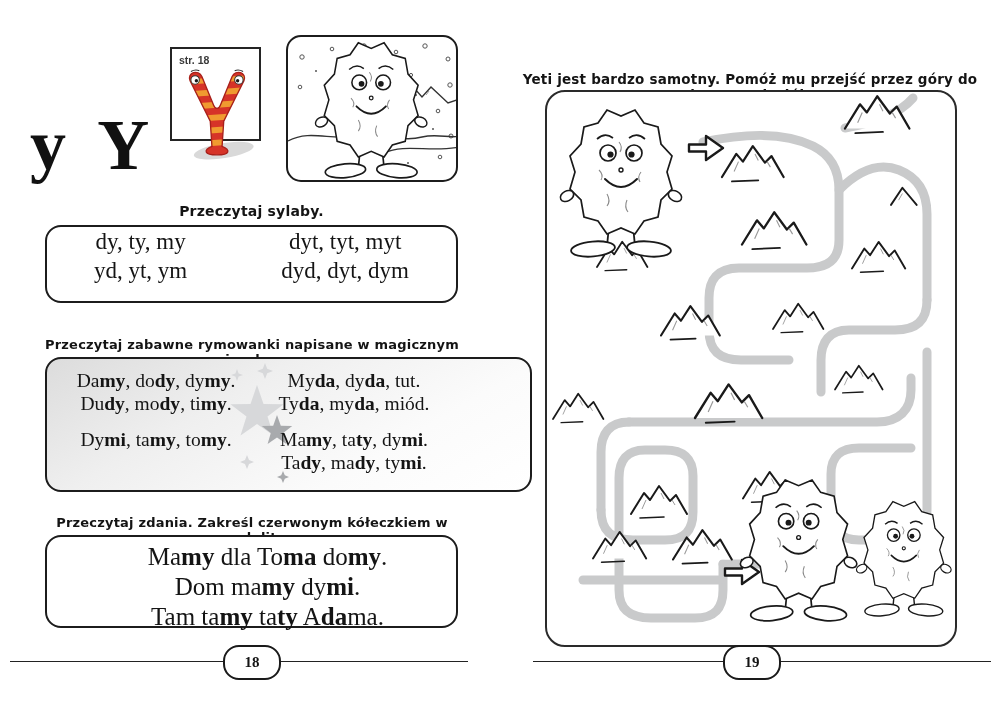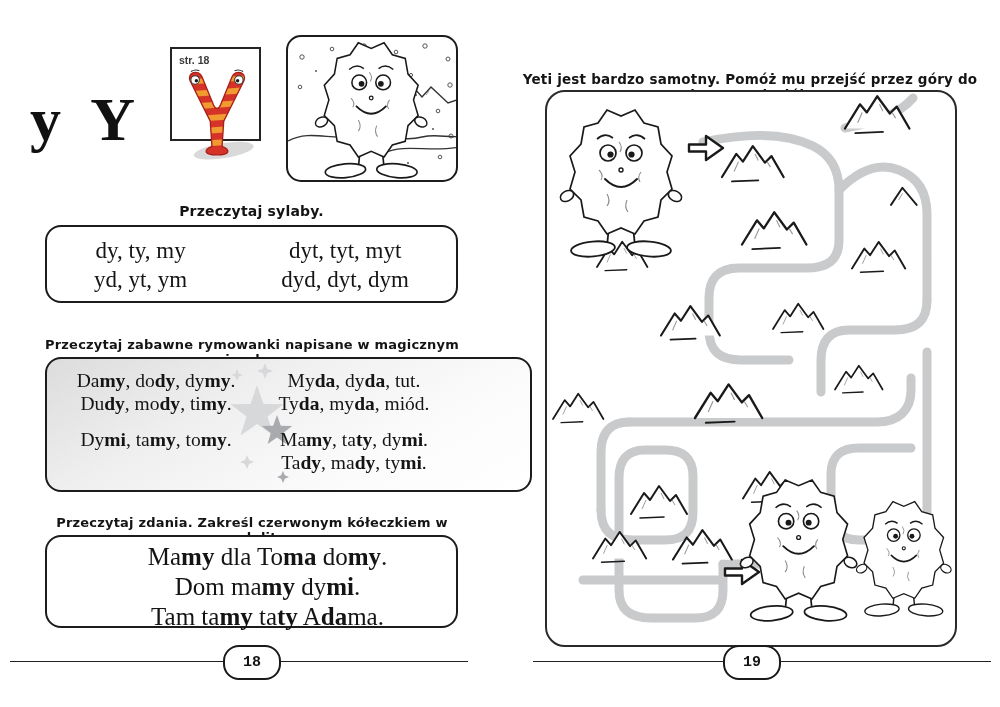--- a/index.html
+++ b/index.html
@@ -14,52 +14,52 @@
     font-family:"DejaVu Sans",sans-serif;font-weight:bold;
     font-size:13px;letter-spacing:.2px;color:#141414;
   }
   .serif{font-family:"Liberation Serif",serif;}
   
   .xbox{
     position:absolute;border:2.4px solid #1c1c1c;border-radius:16px;background:#fff;
     box-sizing:border-box;
   }
   .big-letters{
-    position:absolute;left:30px;top:64px;
+    position:absolute;left:30px;top:90px;
     font-family:"Liberation Serif",serif;font-weight:bold;
-    font-size:62px;line-height:110px;letter-spacing:8px;color:#111;
+    font-size:72px;line-height:110px;letter-spacing:8px;color:#111;
   }
   .ref-card{
     position:absolute;left:170px;top:47px;width:91px;height:94px;
     border:2.2px solid #242424;background:#fff;box-sizing:border-box;
   }
   .ref-card .lbl{position:absolute;left:7px;top:5px;font-size:10.5px;color:#3a3a3a;font-weight:bold;}
   .pic-frame{
     position:absolute;left:286px;top:35px;width:172px;height:147px;
     border:2.6px solid #1c1c1c;border-radius:15px;overflow:hidden;background:#fff;
     box-sizing:border-box;
   }
   
-  .syl-cols{display:flex;justify-content:space-around;padding-top:9px;}
+  .syl-cols{display:flex;justify-content:space-around;}
   .syl-col{text-align:center;font-size:23px;line-height:29px;}
   
   .rhyme-box{
     background:linear-gradient(150deg,#dcdcdc 0%,#efefef 35%,#fbfbfb 70%,#ffffff 100%);
   }
   .rhyme-col{position:absolute;top:10px;width:190px;text-align:center;font-size:19.5px;line-height:23px;}
   .rhyme-col .grp{margin-bottom:13px;}
   .rhyme-col, .sent-lines{z-index:2;}
   
   .sent-lines{text-align:center;font-size:25px;line-height:30px;padding-top:5px;padding-left:32px;}
   
   .pgline{position:absolute;top:661px;border-top:1.7px solid #222;height:0;}
   .badge{
     position:absolute;top:645px;width:54px;height:31px;border:2.2px solid #1a1a1a;border-radius:16px;
     background:#fff;display:flex;align-items:center;justify-content:center;
-    font-family:Liberation Mono, monospace;font-weight:bold;font-size:15px;z-index:3;
+    font-family:Liberation Serif, serif;font-weight:bold;font-size:15px;z-index:3;
   }
   .maze-frame{
     position:absolute;left:545px;top:90px;width:412px;height:557px;
     border:2.3px solid #2a2a2a;border-radius:20px;overflow:hidden;background:#fff;
     box-sizing:border-box;
   }
   b{font-weight:bold;}
 </style>
 </head>
 <body>

